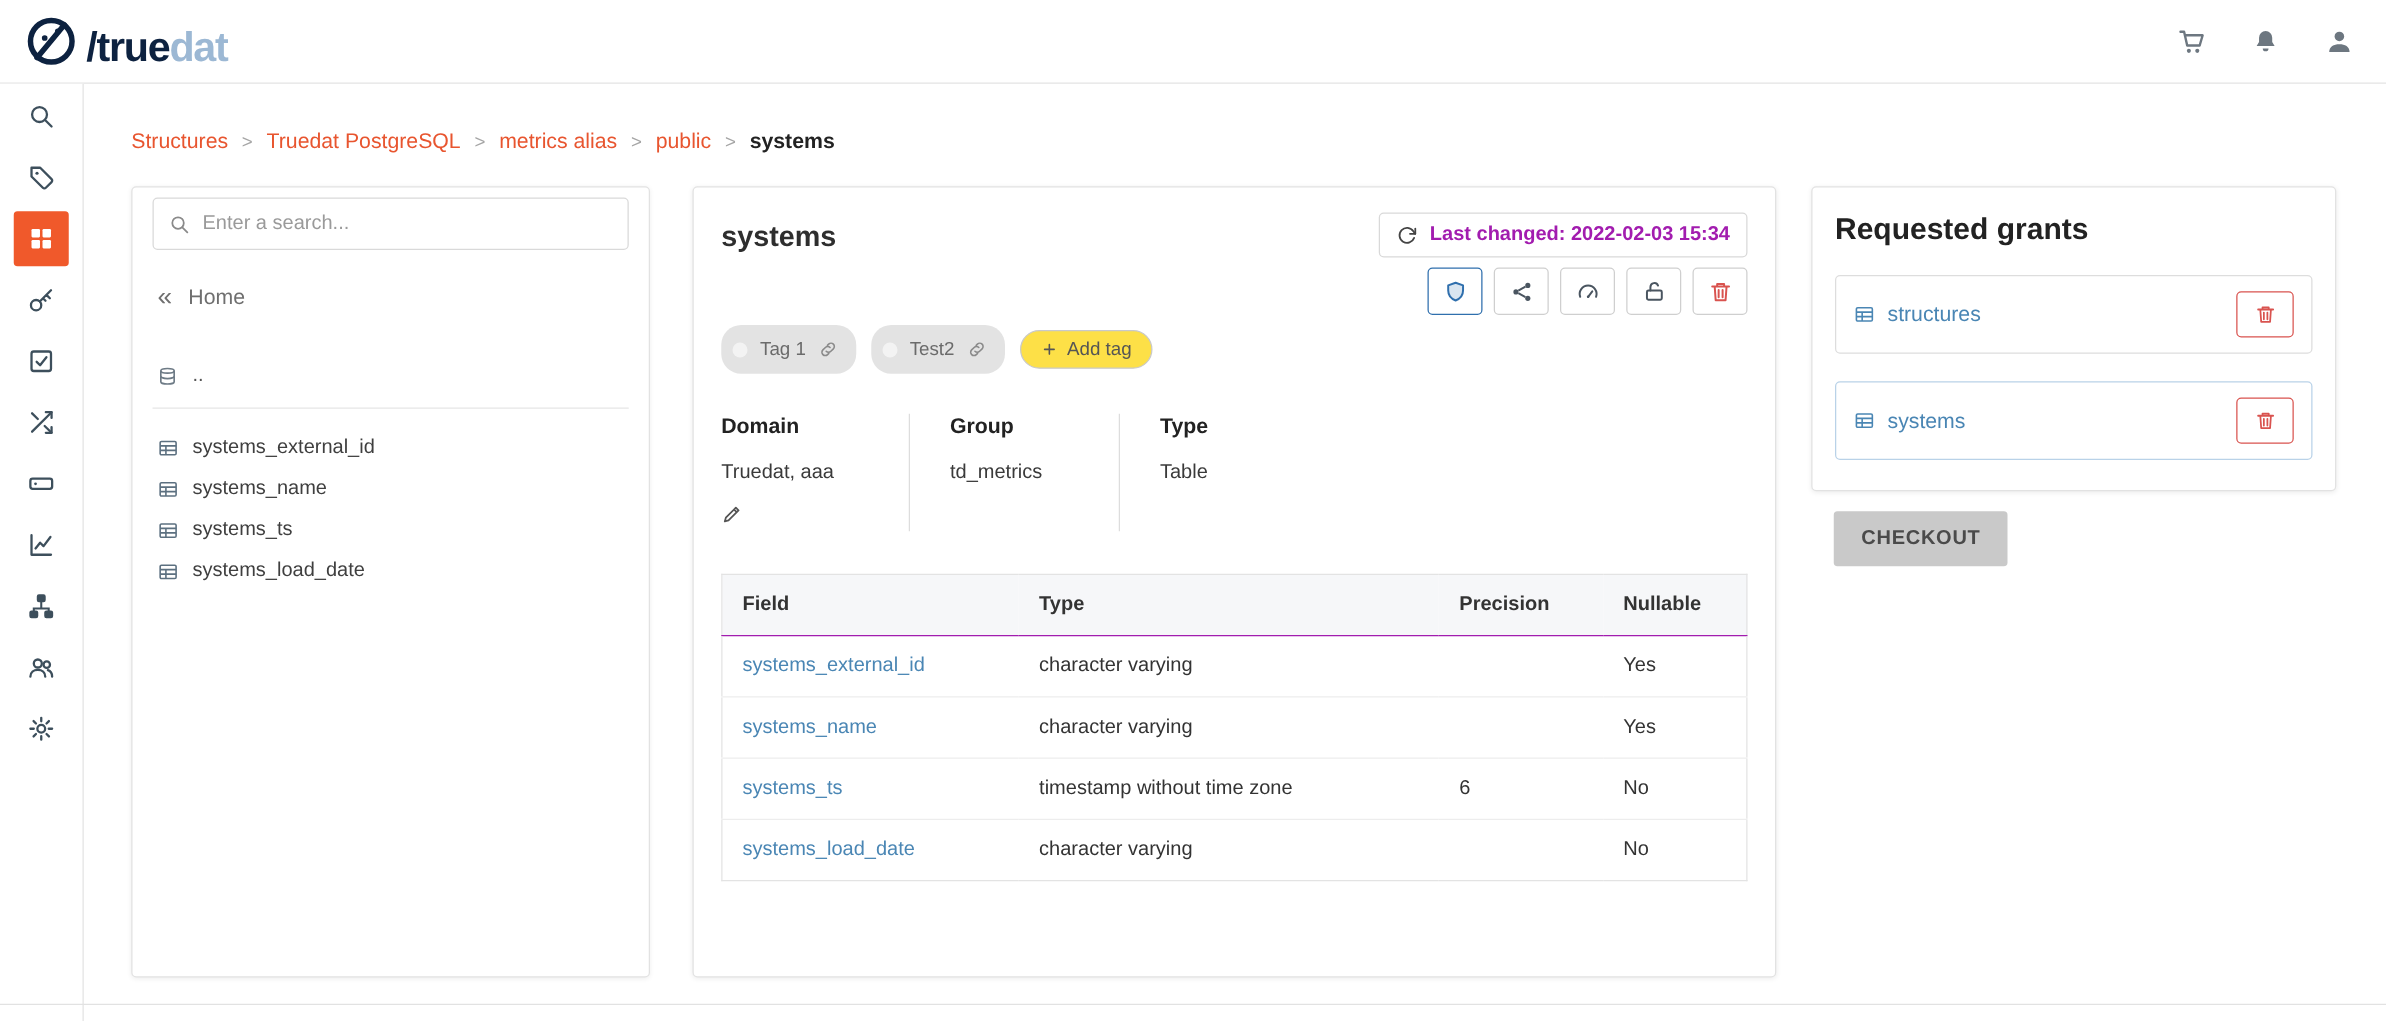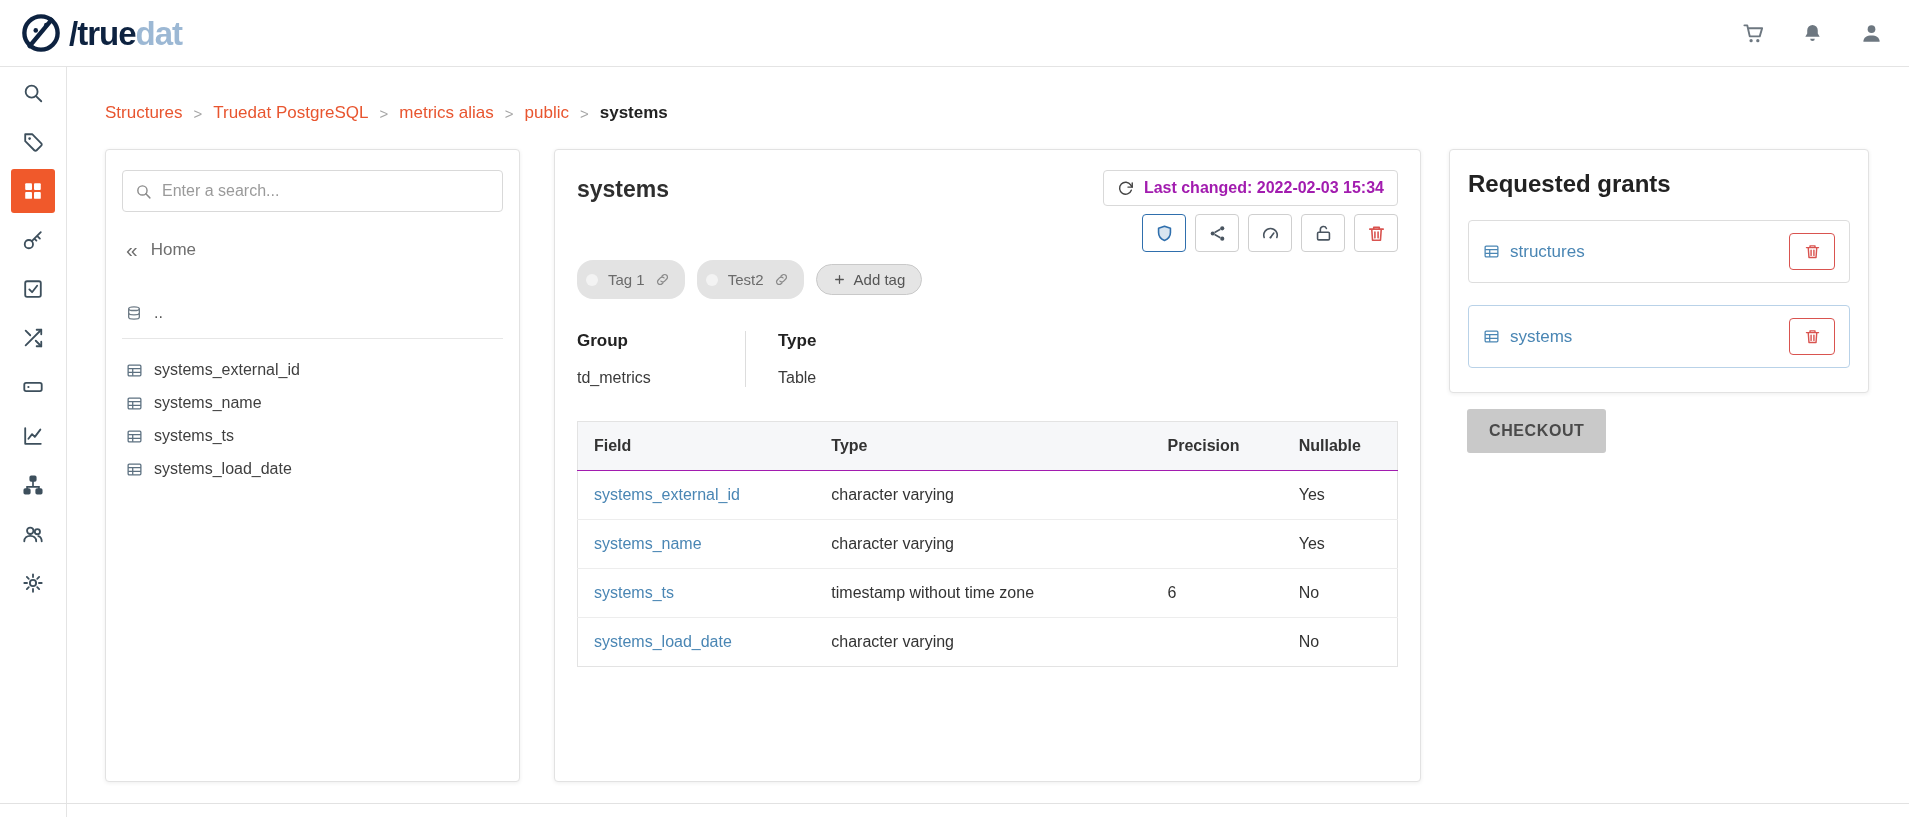--- a/index.html
+++ b/index.html
@@ -3,21 +3,21 @@
 <meta charset="utf-8">
 <style>
   * { margin:0; padding:0; box-sizing:border-box; }
   html,body { width:1909px; height:817px; background:#fff; overflow:hidden;
               font-family:"Liberation Sans", sans-serif; color:#333; }
   .app { position:relative; width:1909px; height:817px; display:flex; flex-direction:column; }
 
   
   .topbar { flex:0 0 67px; height:67px; display:flex; align-items:center; justify-content:space-between;
             padding:0 26px 0 20px; border-bottom:1px solid #e4e4e4; background:#fff; }
-  .logo { display:flex; align-items:center; gap:7px; cursor:pointer; }
+  .logo { display:flex; align-items:flex-end; gap:7px; cursor:pointer; }
   .logo-icon { width:42px; height:42px; color:#0d2240; }
   .logo-text { font-size:33px; font-weight:800; letter-spacing:-1px; color:#0d2240; line-height:1; }
   .logo-text .lt2 { color:#9cb8d4; }
   .top-icons { display:flex; align-items:center; gap:36px; color:#6d7780; }
   .top-icons .icon { width:23px; height:23px; cursor:pointer; }
 
   .icon svg { width:100%; height:100%; display:block; }
   .icon { display:inline-block; }
 
   
@@ -33,21 +33,21 @@
   .content { flex:1; padding:36px 0 0 38px; position:relative; }
   .breadcrumb { display:flex; align-items:center; gap:11px; font-size:17px; }
   .breadcrumb .crumb { color:#e8552f; cursor:pointer; }
   .breadcrumb .sep { color:#a5a5a5; font-size:15px; }
   .breadcrumb .current { color:#222; font-weight:700; }
 
   .columns { display:flex; align-items:flex-start; margin-top:26px; }
   .card { background:#fff; border:1px solid #e2e2e2; border-radius:4px; box-shadow:0 1px 4px rgba(0,0,0,0.07); }
 
   
-  .left-card { flex:0 0 415px; width:415px; height:633px; padding:20px 16px; }
+  .left-card { flex:0 0 415px; width:415px; height:633px; padding:8px 16px; }
   .searchbox { display:flex; align-items:center; gap:10px; height:42px; border:1px solid #d9d9d9;
                border-radius:4px; padding:0 12px; color:#8a8a8a; }
   .searchbox .icon { width:17px; height:17px; }
   .searchbox input { flex:1; border:none; outline:none; font-size:16px; font-family:inherit; color:#333; background:transparent; }
   .searchbox input::placeholder { color:#9a9a9a; }
   .home-row { margin-top:28px; display:flex; align-items:center; gap:13px; color:#6f6f6f; font-size:17px; cursor:pointer; padding:0 4px; }
   .home-chevrons { font-size:21px; line-height:0.8; }
   .parent-row { margin-top:44px; display:flex; align-items:center; gap:12px; color:#555; font-size:16px; padding:0 4px; cursor:pointer; }
   .parent-row .icon { width:16px; height:16px; color:#6e7b86; }
   .left-divider { border-bottom:1px solid #e6e6e6; margin-top:16px; }
@@ -68,21 +68,21 @@
               display:flex; align-items:center; justify-content:center; color:#4a5560; cursor:pointer; }
   .icon-btn .icon { width:19px; height:19px; }
   .icon-btn.primary { border-color:#2f6fad; color:#2f6fad; }
   .icon-btn.danger { color:#d9534f; }
 
   .tags-row { display:flex; align-items:center; gap:12px; margin-top:8px; }
   .tag-pill { display:flex; align-items:center; gap:10px; background:#e3e3e3; border-radius:16px; height:39px;
               padding:0 15px 0 9px; color:#6b6b6b; font-size:15px; cursor:pointer; }
   .tag-dot { width:12px; height:12px; border-radius:50%; background:#f3f3f3; }
   .tag-pill .icon { width:15px; height:15px; color:#8a8a8a; }
-  .add-tag { display:flex; align-items:center; gap:8px; border:1px solid #c9c9c9; background:#e5e5e5; border-radius:16px;
+  .add-tag { display:flex; align-items:center; gap:8px; border:1px solid #c9c9c9; background:#fde047; border-radius:16px;
              height:31px; padding:0 16px; color:#555; font-size:15px; cursor:pointer; font-family:inherit; }
   .add-tag .icon { width:13px; height:13px; }
 
   .summary { display:flex; margin-top:32px; }
   .sum-col { padding-right:22px; }
   .sum-col + .sum-col { border-left:1px solid #ddd; padding-left:32px; }
   .sum-col.domain { width:150px; }
   .sum-col.group { width:168px; }
   .sum-label { font-size:17px; font-weight:700; color:#222; }
   .sum-value { margin-top:18px; font-size:16px; color:#3a3a3a; }
@@ -425,20 +425,30 @@
               <span class="icon">
                 <svg viewBox="0 0 24 24" fill="none" stroke="currentColor" stroke-width="2.4" stroke-linecap="round">
                   <path d="M12 5v14M5 12h14"></path>
                 </svg>
               </span>
               <span>Add tag</span>
             </button>
           </div>
 
           <div class="summary">
+            <div class="sum-col domain">
+              <div class="sum-label">Domain</div>
+              <div class="sum-value">Truedat, aaa</div>
+              <span class="icon edit-pencil">
+                <svg viewBox="0 0 24 24" fill="none" stroke="currentColor" stroke-width="2" stroke-linejoin="round">
+                  <path d="M4 20l1.2-4.2L16.5 4.5l3 3L8.2 18.8z"></path>
+                    <path d="M14.5 6.5l3 3"></path>
+                </svg>
+              </span>
+            </div>
             <div class="sum-col group">
               <div class="sum-label">Group</div>
               <div class="sum-value">td_metrics</div>
             </div>
             <div class="sum-col type">
               <div class="sum-label">Type</div>
               <div class="sum-value">Table</div>
             </div>
           </div>
 

